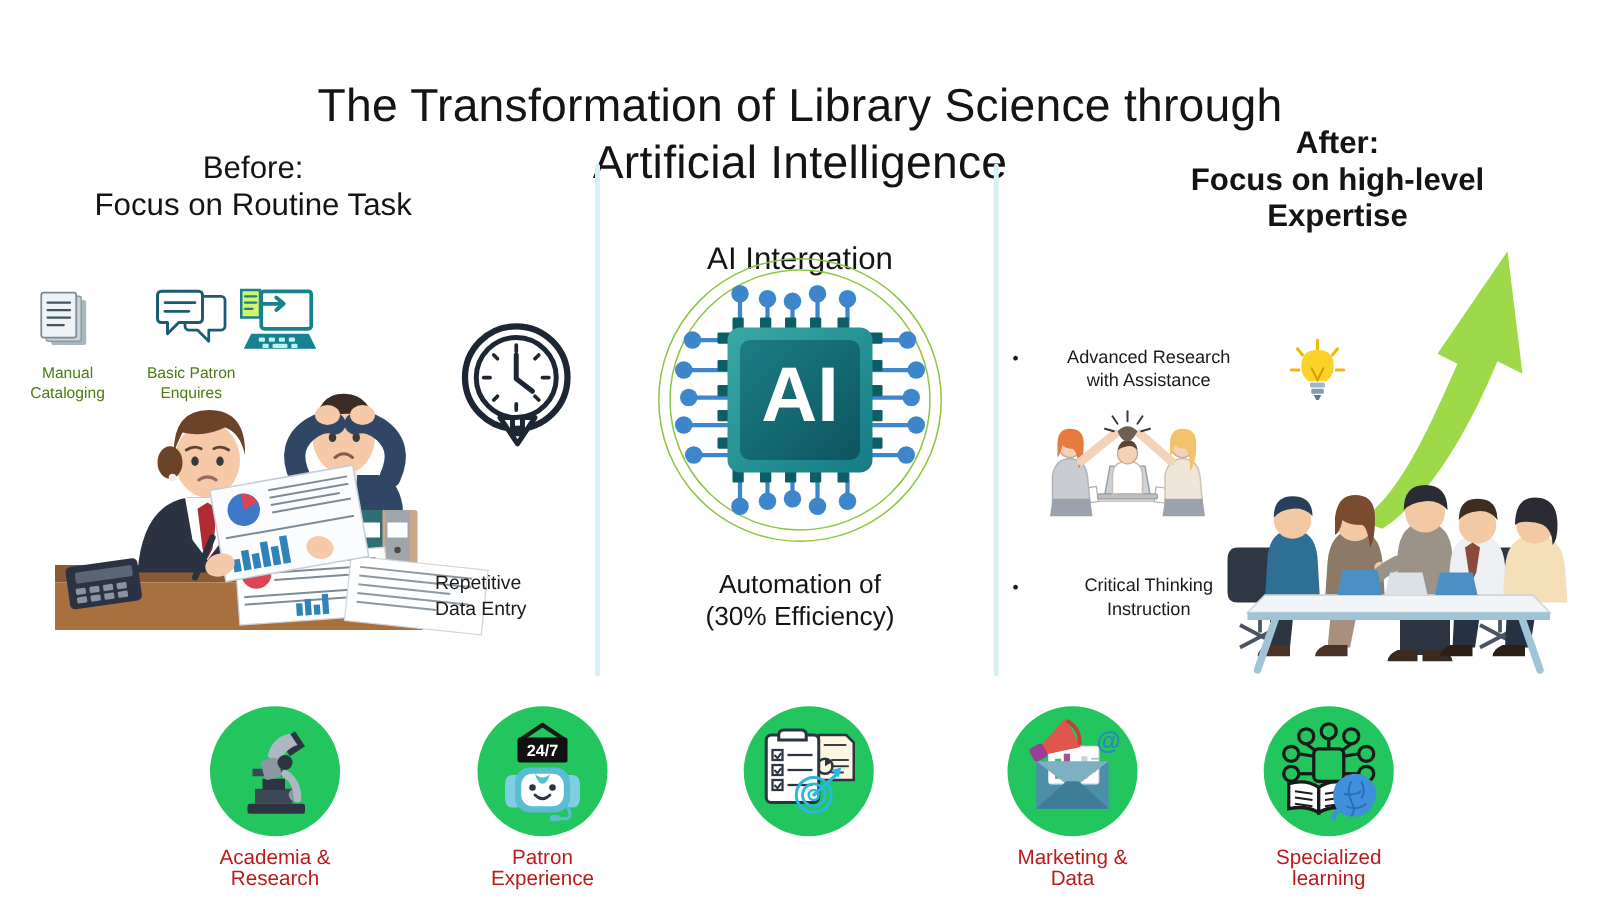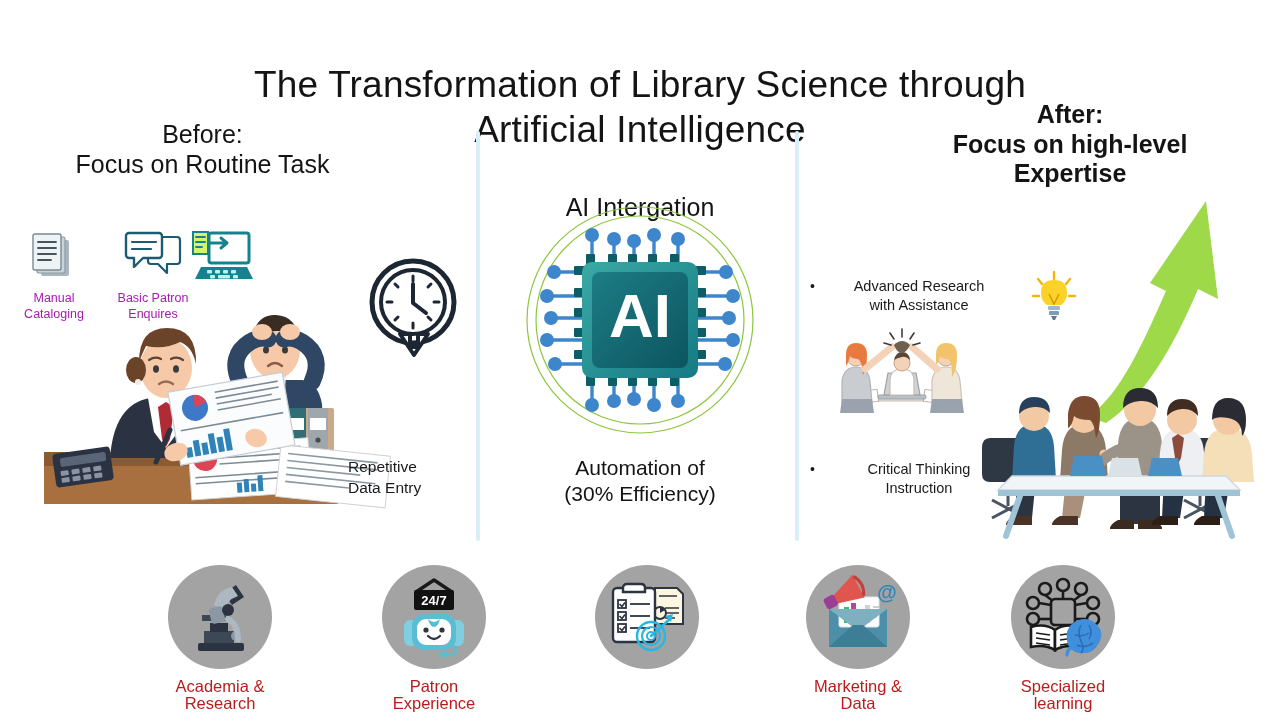--- a/index.html
+++ b/index.html
@@ -34,21 +34,21 @@
     position: absolute; text-align: center;
     font-size: 25px; font-weight: 400; line-height: 1.18; color: #141414;
   }
   .col-head.c1 { left: 20px;  top: 120px; width: 365px; }
   .col-head.c2 { left: 490px; top: 149px; width: 300px; margin-top: 44px; }
   .col-head.c3 { left: 880px; top: 100px; width: 380px; font-weight: bold; }
 
   
   .task { position: absolute; text-align: center; width: 96px; }
   .task .lbl {
-    font-size: 12.5px; line-height: 1.25; color: #a21caf; margin-top: 5px;
+    font-size: 12.5px; line-height: 1.25; color: #4d7c0f; margin-top: 5px;
   }
   .task .glyph { height: 58px; display: flex; align-items: center; justify-content: center; }
   .t1 { left: 6px;   top: 228px; }
   .t2 { left: 105px; top: 228px; }
   .t3 { left: 172px; top: 228px; width: 96px; }
 
   
   .art { position: absolute; }
 
   
@@ -63,21 +63,21 @@
   .bullet {
     display: flex; gap: 8px; font-size: 14.5px; line-height: 1.3; color: #1a1a1a;
   }
   .bullet .dot { font-size: 14px; line-height: 1.3; }
   .bullet .btxt { text-align: center; flex: 1; }
 
   
   .benefit { position: absolute; width: 170px; text-align: center; }
   .benefit .circle {
     width: 104px; height: 104px; border-radius: 50%;
-    background: #a3a3a3; margin: 0 auto;
+    background: #22c55e; margin: 0 auto;
     display: flex; align-items: center; justify-content: center;
   }
   .benefit .blabel {
     margin-top: 9px; font-size: 16.5px; line-height: 1.0; color: #b91c1c;
   }
 
   svg { display: block; overflow: visible; }
 </style>
 </head>
 <body>

